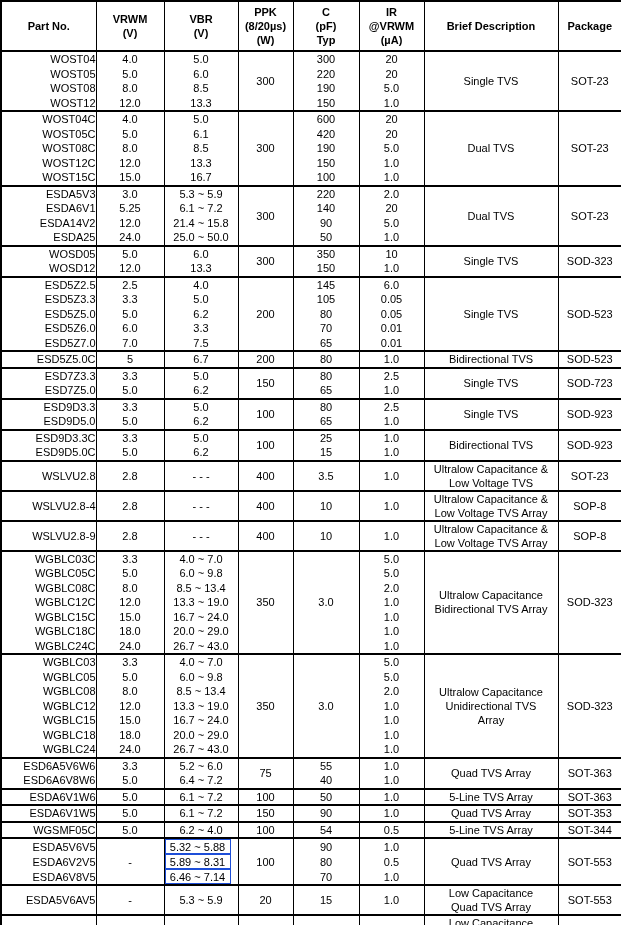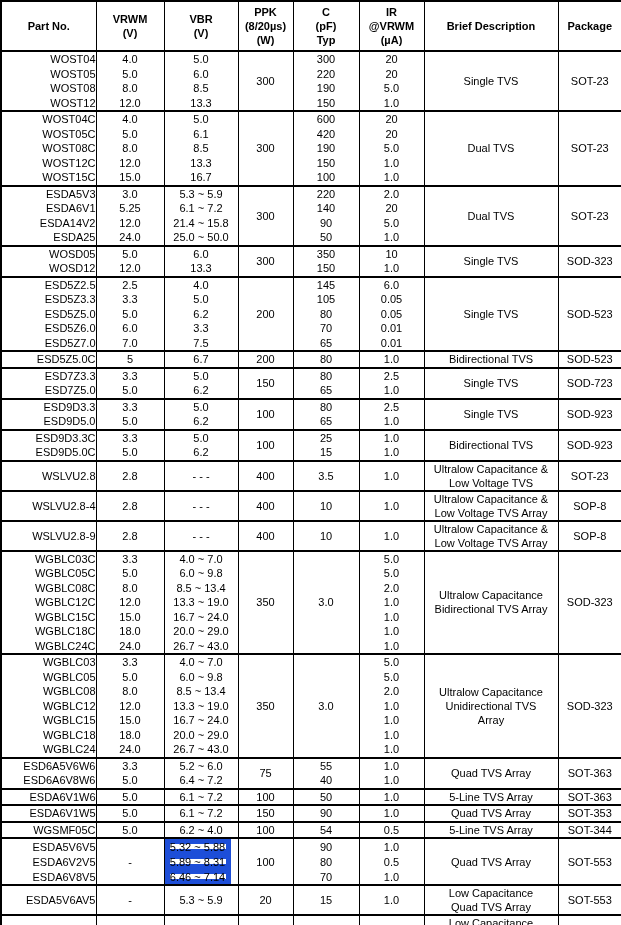--- a/index.html
+++ b/index.html
@@ -47,21 +47,21 @@
     padding-left: 6px;
   }
   table.parts td.col-desc {
     white-space: pre-line;
     margin-top: 44px;
   }
   table.parts td.boxed {
     padding: 0 7px 0 0;
   }
   table.parts td.boxed .box {
-    border: 5px solid #1d4ed8;
+    border: 1px solid #1d4ed8;
     box-sizing: border-box;
     height: 15px;
     display: flex;
     align-items: center;
     justify-content: center;
   }
 </style>
 </head>
 <body>
 

